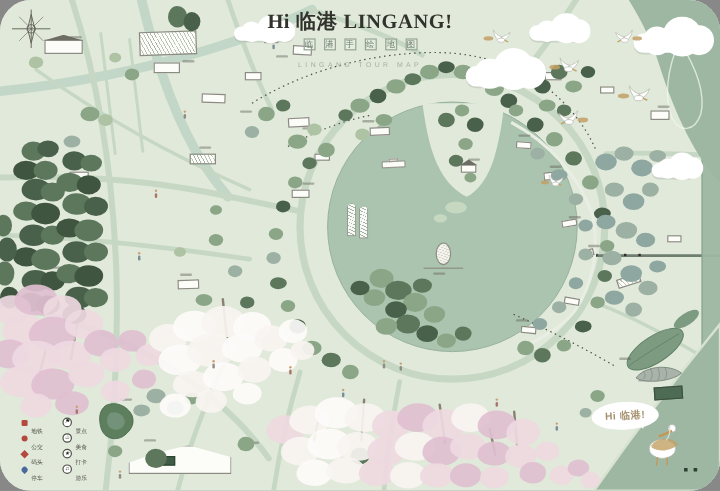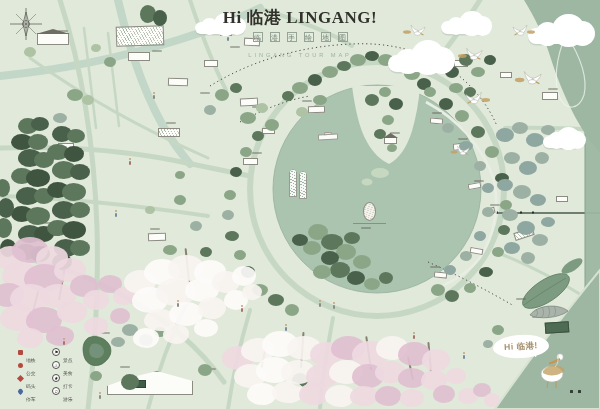--- a/index.html
+++ b/index.html
@@ -1,17 +1,17 @@
 <!DOCTYPE html>
 <html style="--background: #e0e9da; --road: #c6d8c4; --canal: #c2d7c8; --lake: #abc4b0; --sea: #9db7a3; --sea_edge: #8aa590; --ink: #45453f; --title: #32322c; --seal: #95a494; --caption: #a3b1a0; --red: #b44a3e; --blue: #49699c; --tan: #c2a064; --line: #8b8b82; --pine: #5c775b; --pine_dark: #49614a; --pine_deep: #3f553f; --tree_mid: #8ba687; --tree_light: #aec3a4; --tree_gray: #9cb1a3; --tree_blue: #8ea7a0; --blossom: #eed9e1; --blossom_deep: #e0bfd0; --blossom_white: #f8f4f1; --bubble_text: #a5916e; --dark_house: #4e6b54; --whale: #a9b3aa; --leaf_island: #7d9b80; --minimap: #5d7f5d;"><head>
 <meta charset="utf-8">
 <style>
   html,body{margin:0;padding:0;background:#888;}
   #stage{position:relative;width:600px;height:409px;overflow:hidden;
-         font-family:"Liberation Sans",sans-serif;background:var(--background);}
+         font-family:"Liberation Sans",sans-serif;background:var(--background);border-radius:26px;}
   #stage *{box-sizing:border-box;}
   .abs{position:absolute;}
   svg{display:block;}
   
   .f-bg{fill:var(--background);}
   .s-road{stroke:var(--road);fill:none;stroke-linecap:round;}
   .s-canal{stroke:var(--canal);fill:none;stroke-linecap:round;}
   .f-sea{fill:var(--sea);}
   .f-lake{fill:var(--lake);stroke:#97b09b;stroke-width:.8;}
   .f-land{fill:var(--background);}

